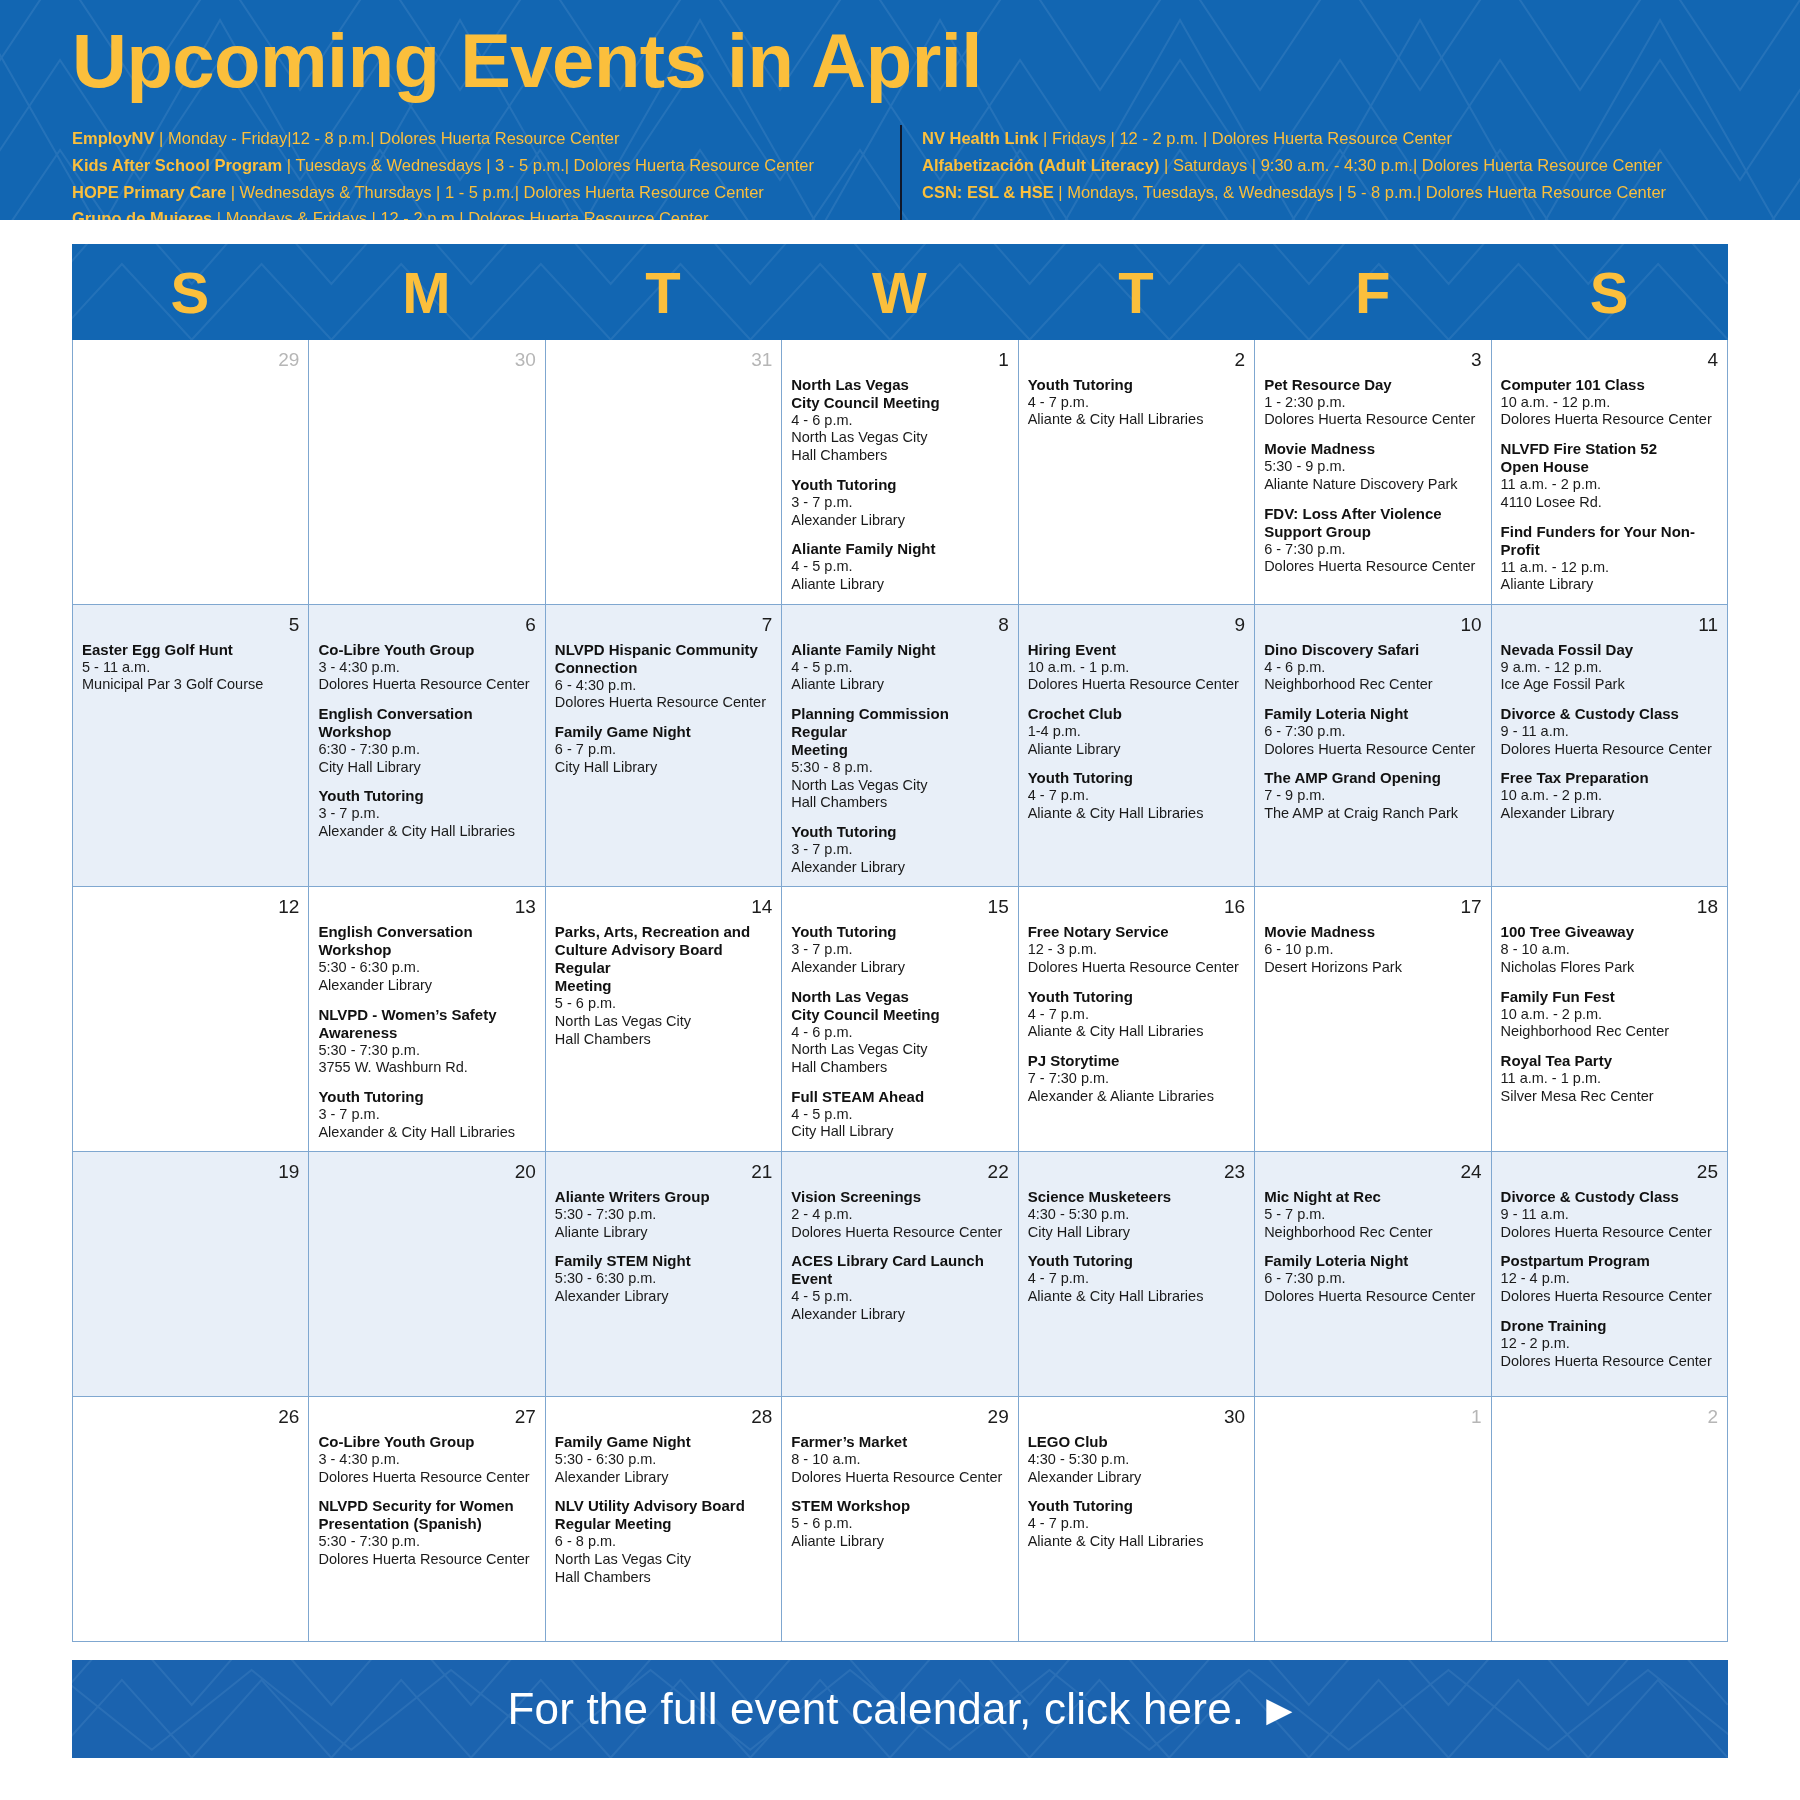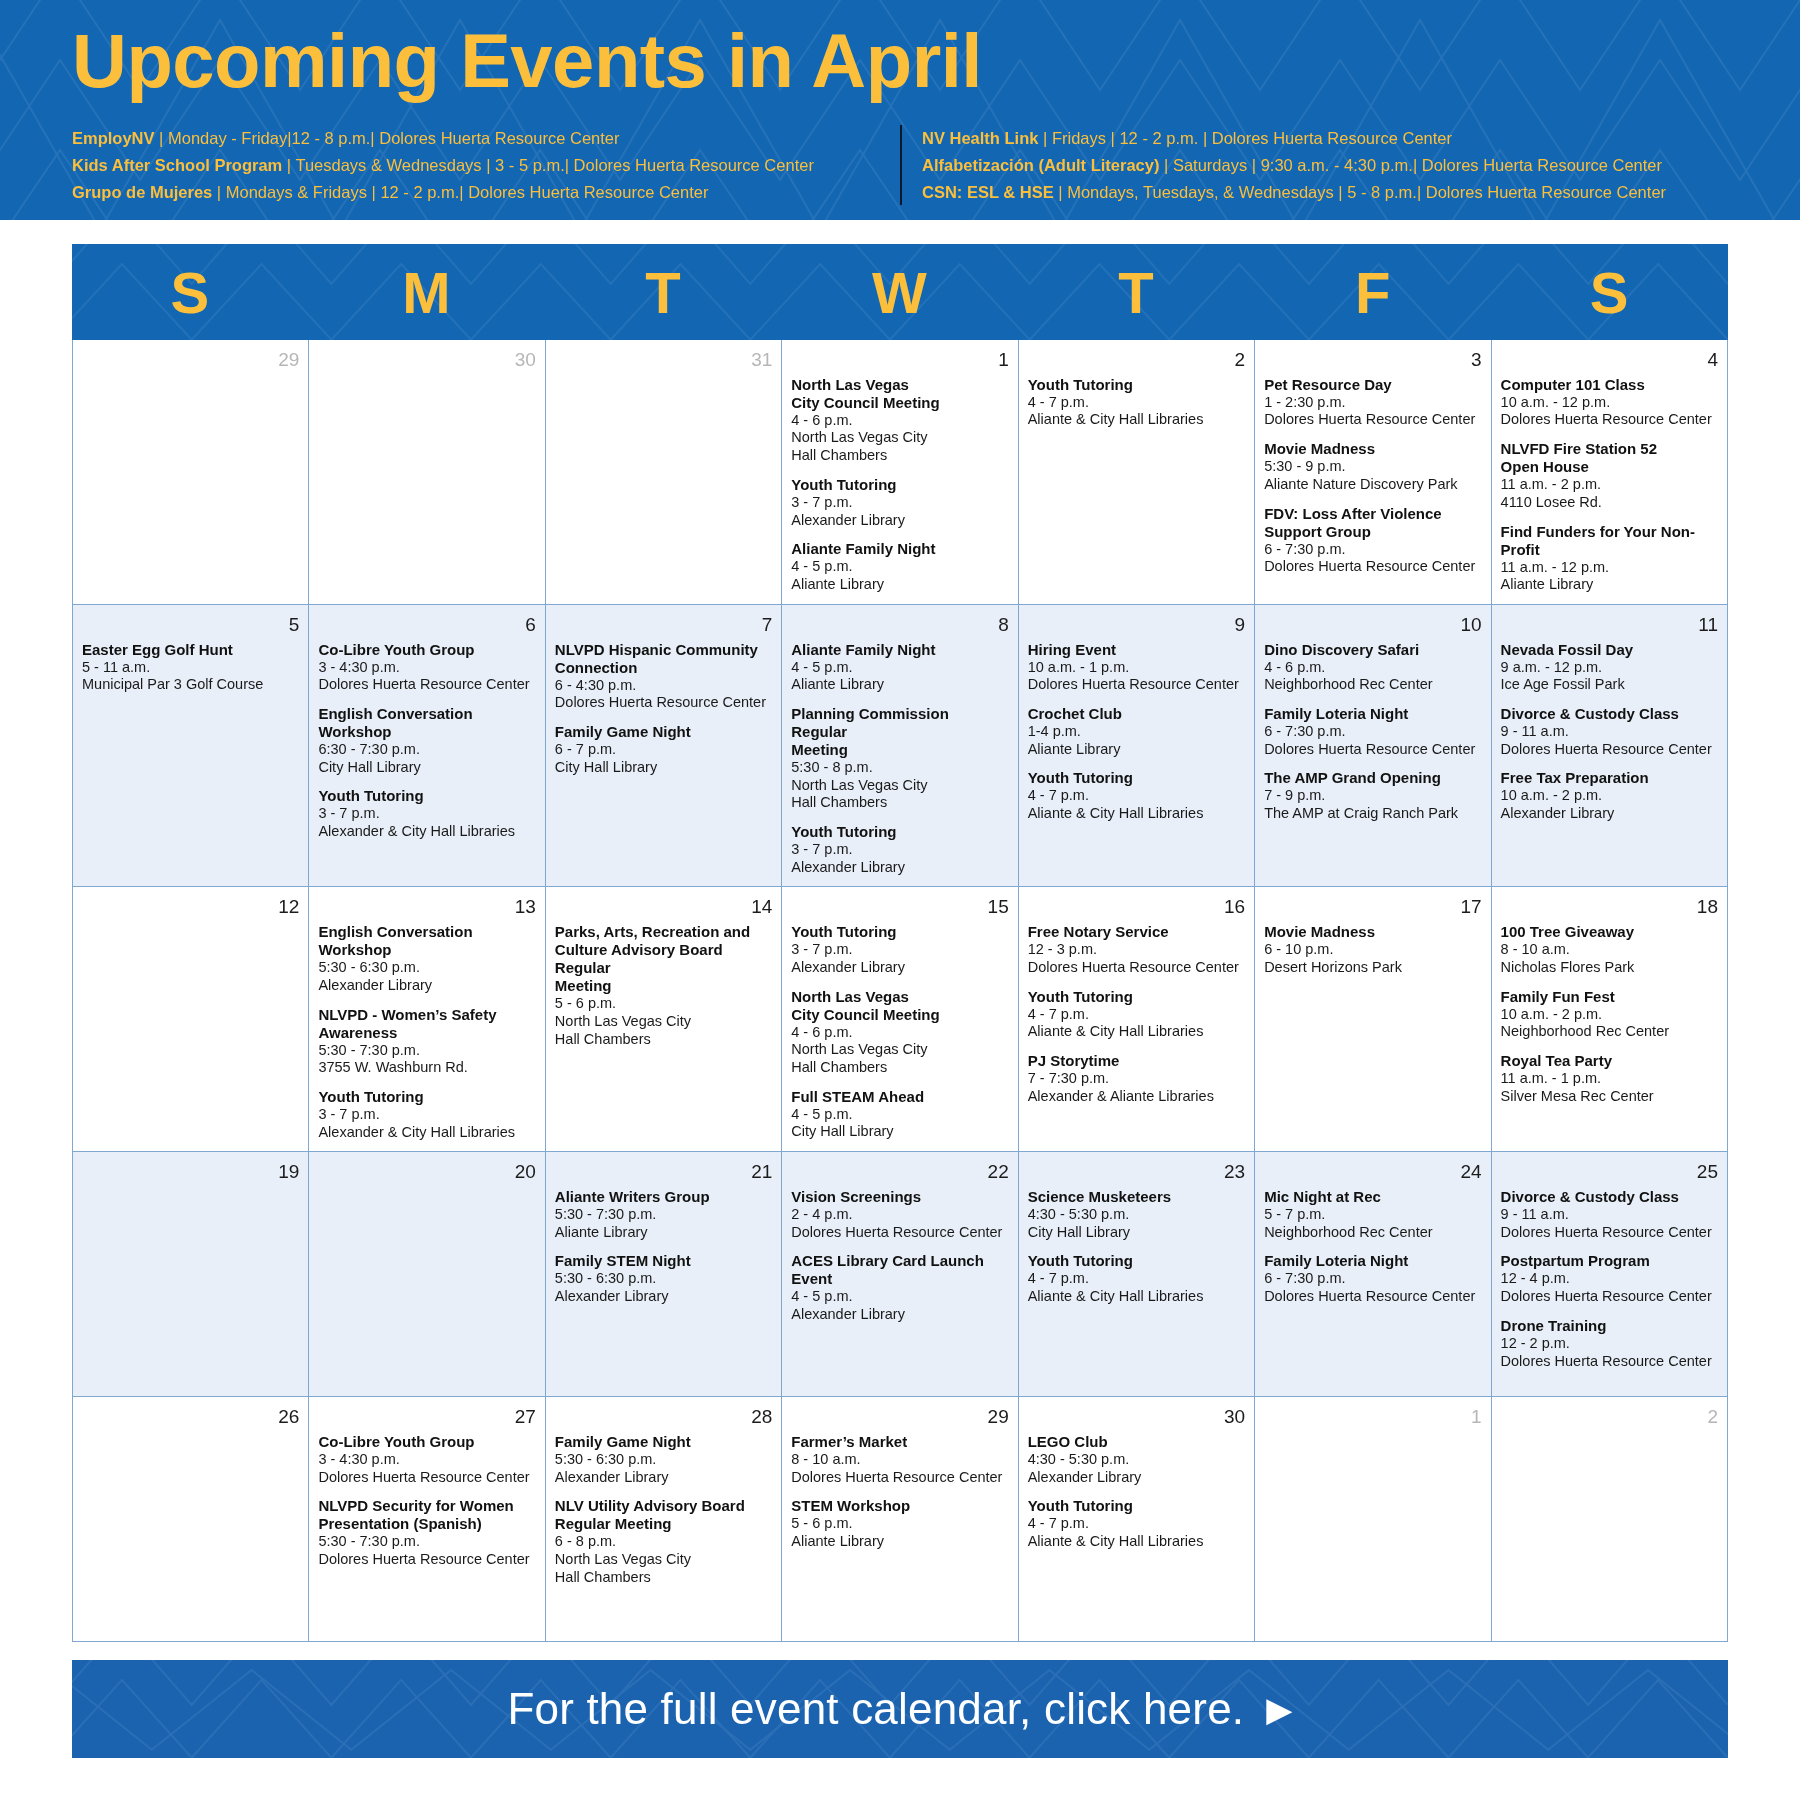--- a/index.html
+++ b/index.html
@@ -145,20 +145,21 @@
         <path d="M-20 90 L60 -30 L140 90 L220 -30 L300 90 L380 -30 L460 90 L540 -30 L620 90 L700 -30 L780 90 L860 -30 L940 90 L1020 -30 L1100 90 L1180 -30 L1260 90 L1340 -30 L1420 90 L1500 -30 L1580 90 L1660 -30 L1740 90 L1820 -30"></path>
         <path d="M-20 20 L100 230 L220 20 L340 230 L460 20 L580 230 L700 20 L820 230 L940 20 L1060 230 L1180 20 L1300 230 L1420 20 L1540 230 L1660 20 L1780 230"></path>
       </g>
     </svg>
     <div class="header-inner">
       <div class="main-title">Upcoming Events in April</div>
       <div class="prog-cols">
         <div class="prog-col left">
             <div class="prog-line"><span class="nm">EmployNV</span><span class="dt"> | Monday - Friday|12 - 8 p.m.| Dolores Huerta Resource Center</span></div>
             <div class="prog-line"><span class="nm">Kids After School Program</span><span class="dt"> | Tuesdays &amp; Wednesdays | 3 - 5 p.m.| Dolores Huerta Resource Center</span></div>
+            <div class="prog-line"><span class="nm">HOPE Primary Care</span><span class="dt"> | Wednesdays &amp; Thursdays | 1 - 5 p.m.| Dolores Huerta Resource Center</span></div>
             <div class="prog-line"><span class="nm">Grupo de Mujeres</span><span class="dt"> | Mondays &amp; Fridays | 12 - 2 p.m.| Dolores Huerta Resource Center</span></div>
           </div>
         <div class="prog-col right">
             <div class="prog-line"><span class="nm">NV Health Link</span><span class="dt"> | Fridays | 12 - 2 p.m. | Dolores Huerta Resource Center</span></div>
             <div class="prog-line"><span class="nm">Alfabetización (Adult Literacy)</span><span class="dt"> | Saturdays | 9:30 a.m. - 4:30 p.m.| Dolores Huerta Resource Center</span></div>
             <div class="prog-line"><span class="nm">CSN: ESL &amp; HSE</span><span class="dt"> | Mondays, Tuesdays, &amp; Wednesdays | 5 - 8 p.m.| Dolores Huerta Resource Center</span></div>
           </div>
       </div>
     </div>
   </div>

